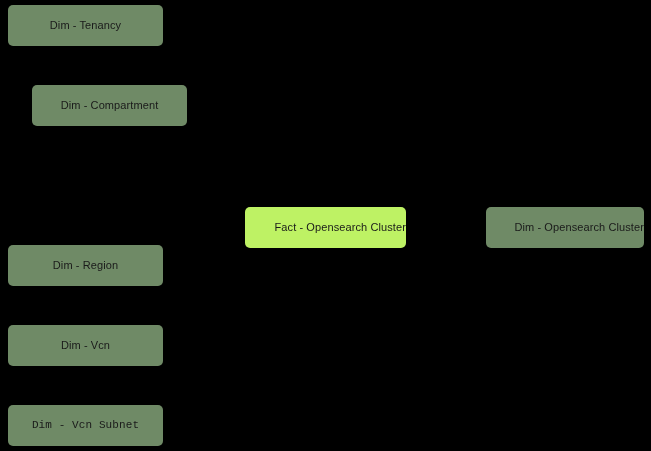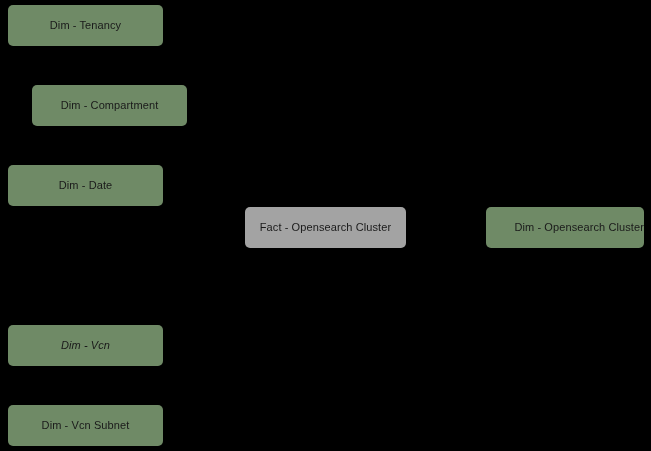--- a/index.html
+++ b/index.html
@@ -28,51 +28,52 @@
     letter-spacing: 0.1px;
     text-align: center;
     white-space: nowrap;
     line-height: 1;
   }
   .node.dim {
     background: #6F8A66;
     color: #1a1a1a;
   }
   .node.fact {
-    background: #a3a3a3;
+    background: #bef264;
     color: #1a1a1a;
+    justify-content: flex-end;
   }
   .node-label {
     display: block;
     pointer-events: none;
   }
 </style>
 </head>
 <body>
 
 <div id="canvas">
 
   <div class="node dim" style="left:8px; top:5px; width:155px; height:41px;">
     <span class="node-label">Dim - Tenancy</span>
   </div>
 
   <div class="node dim" style="left:8px; top:85px; width:155px; height:41px;margin-left:24px;">
     <span class="node-label">Dim - Compartment</span>
   </div>
 
-  <div class="node dim" style="left:8px; top:165px; width:155px; height:41px;">
-    <span class="node-label">Dim - Date</span>
+
+  <div class="node dim" style="left:8px; top:245px; width:155px; height:41px;">
+    <span class="node-label">Dim - Region</span>
   </div>
 
-
-  <div class="node dim" style="left:8px; top:325px; width:155px; height:41px;font-style:italic;">
+  <div class="node dim" style="left:8px; top:325px; width:155px; height:41px;">
     <span class="node-label">Dim - Vcn</span>
   </div>
 
-  <div class="node dim" style="left:8px; top:405px; width:155px; height:41px;">
+  <div class="node dim" style="left:8px; top:405px; width:155px; height:41px;font-family:Liberation Mono, monospace;">
     <span class="node-label">Dim - Vcn Subnet</span>
   </div>
 
   <div class="node fact" style="left:245px; top:207px; width:161px; height:41px;">
     <span class="node-label">Fact - Opensearch Cluster</span>
   </div>
 
   <div class="node dim" style="left:486px; top:207px; width:158px; height:41px;justify-content:flex-end;">
     <span class="node-label">Dim - Opensearch Cluster</span>
   </div>

